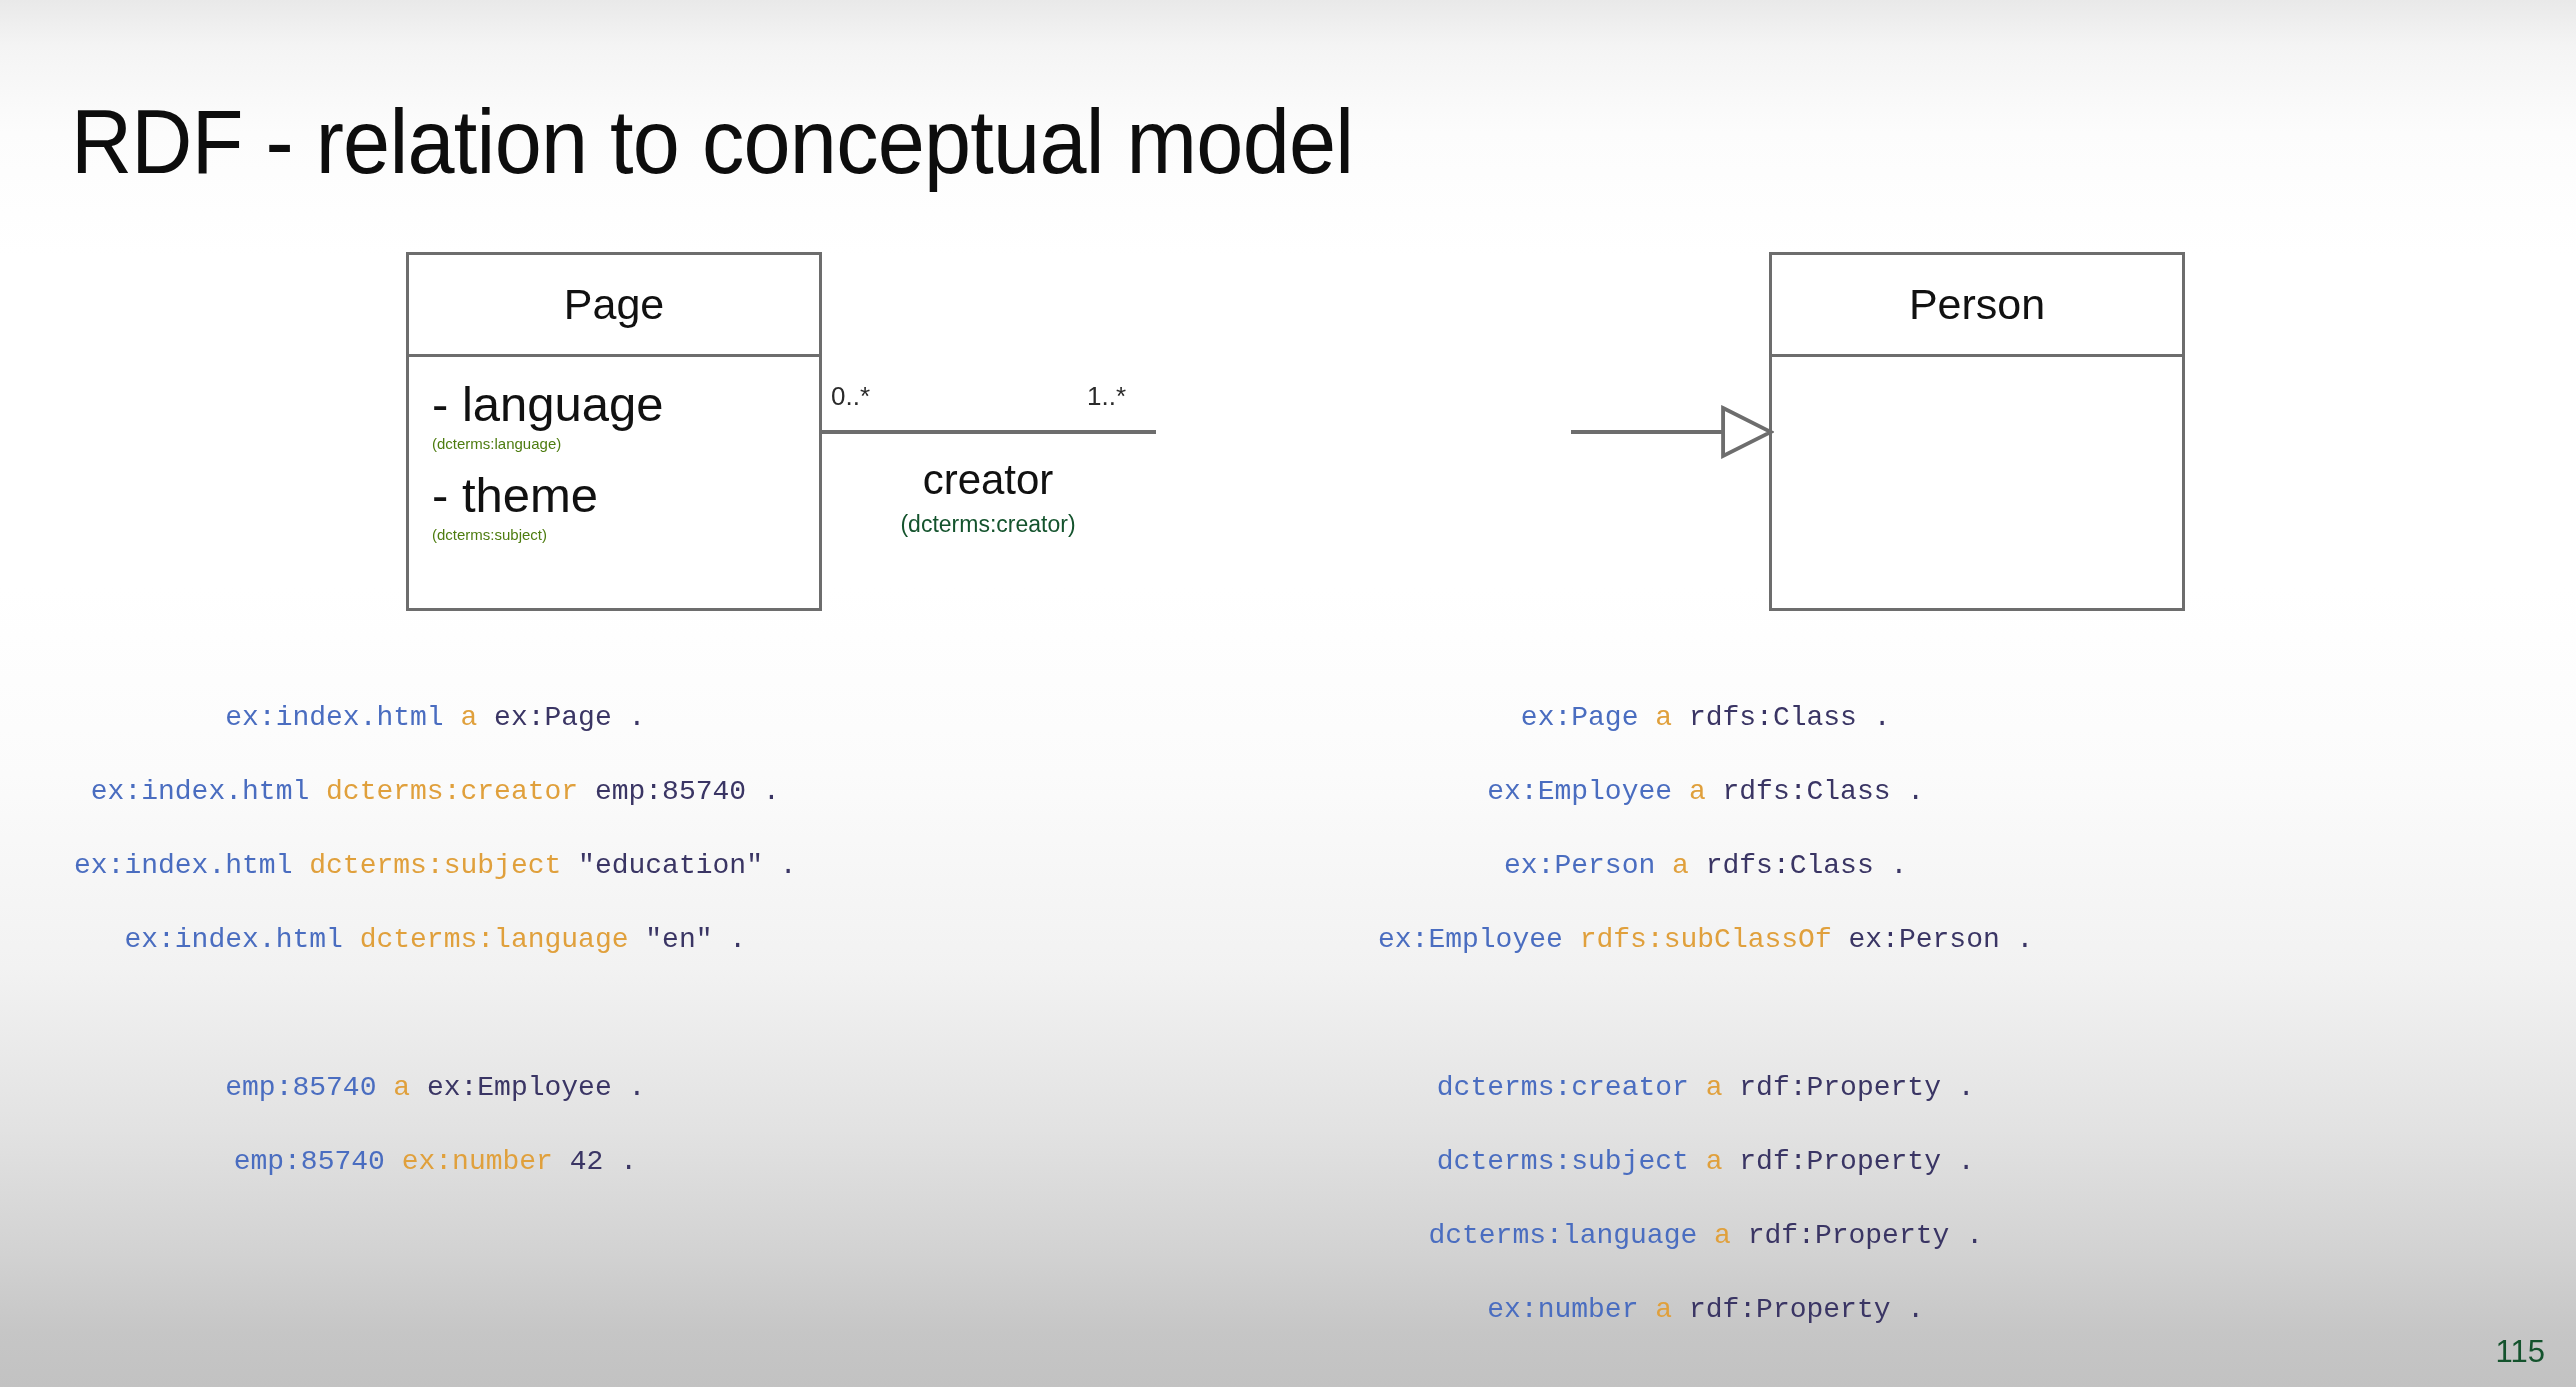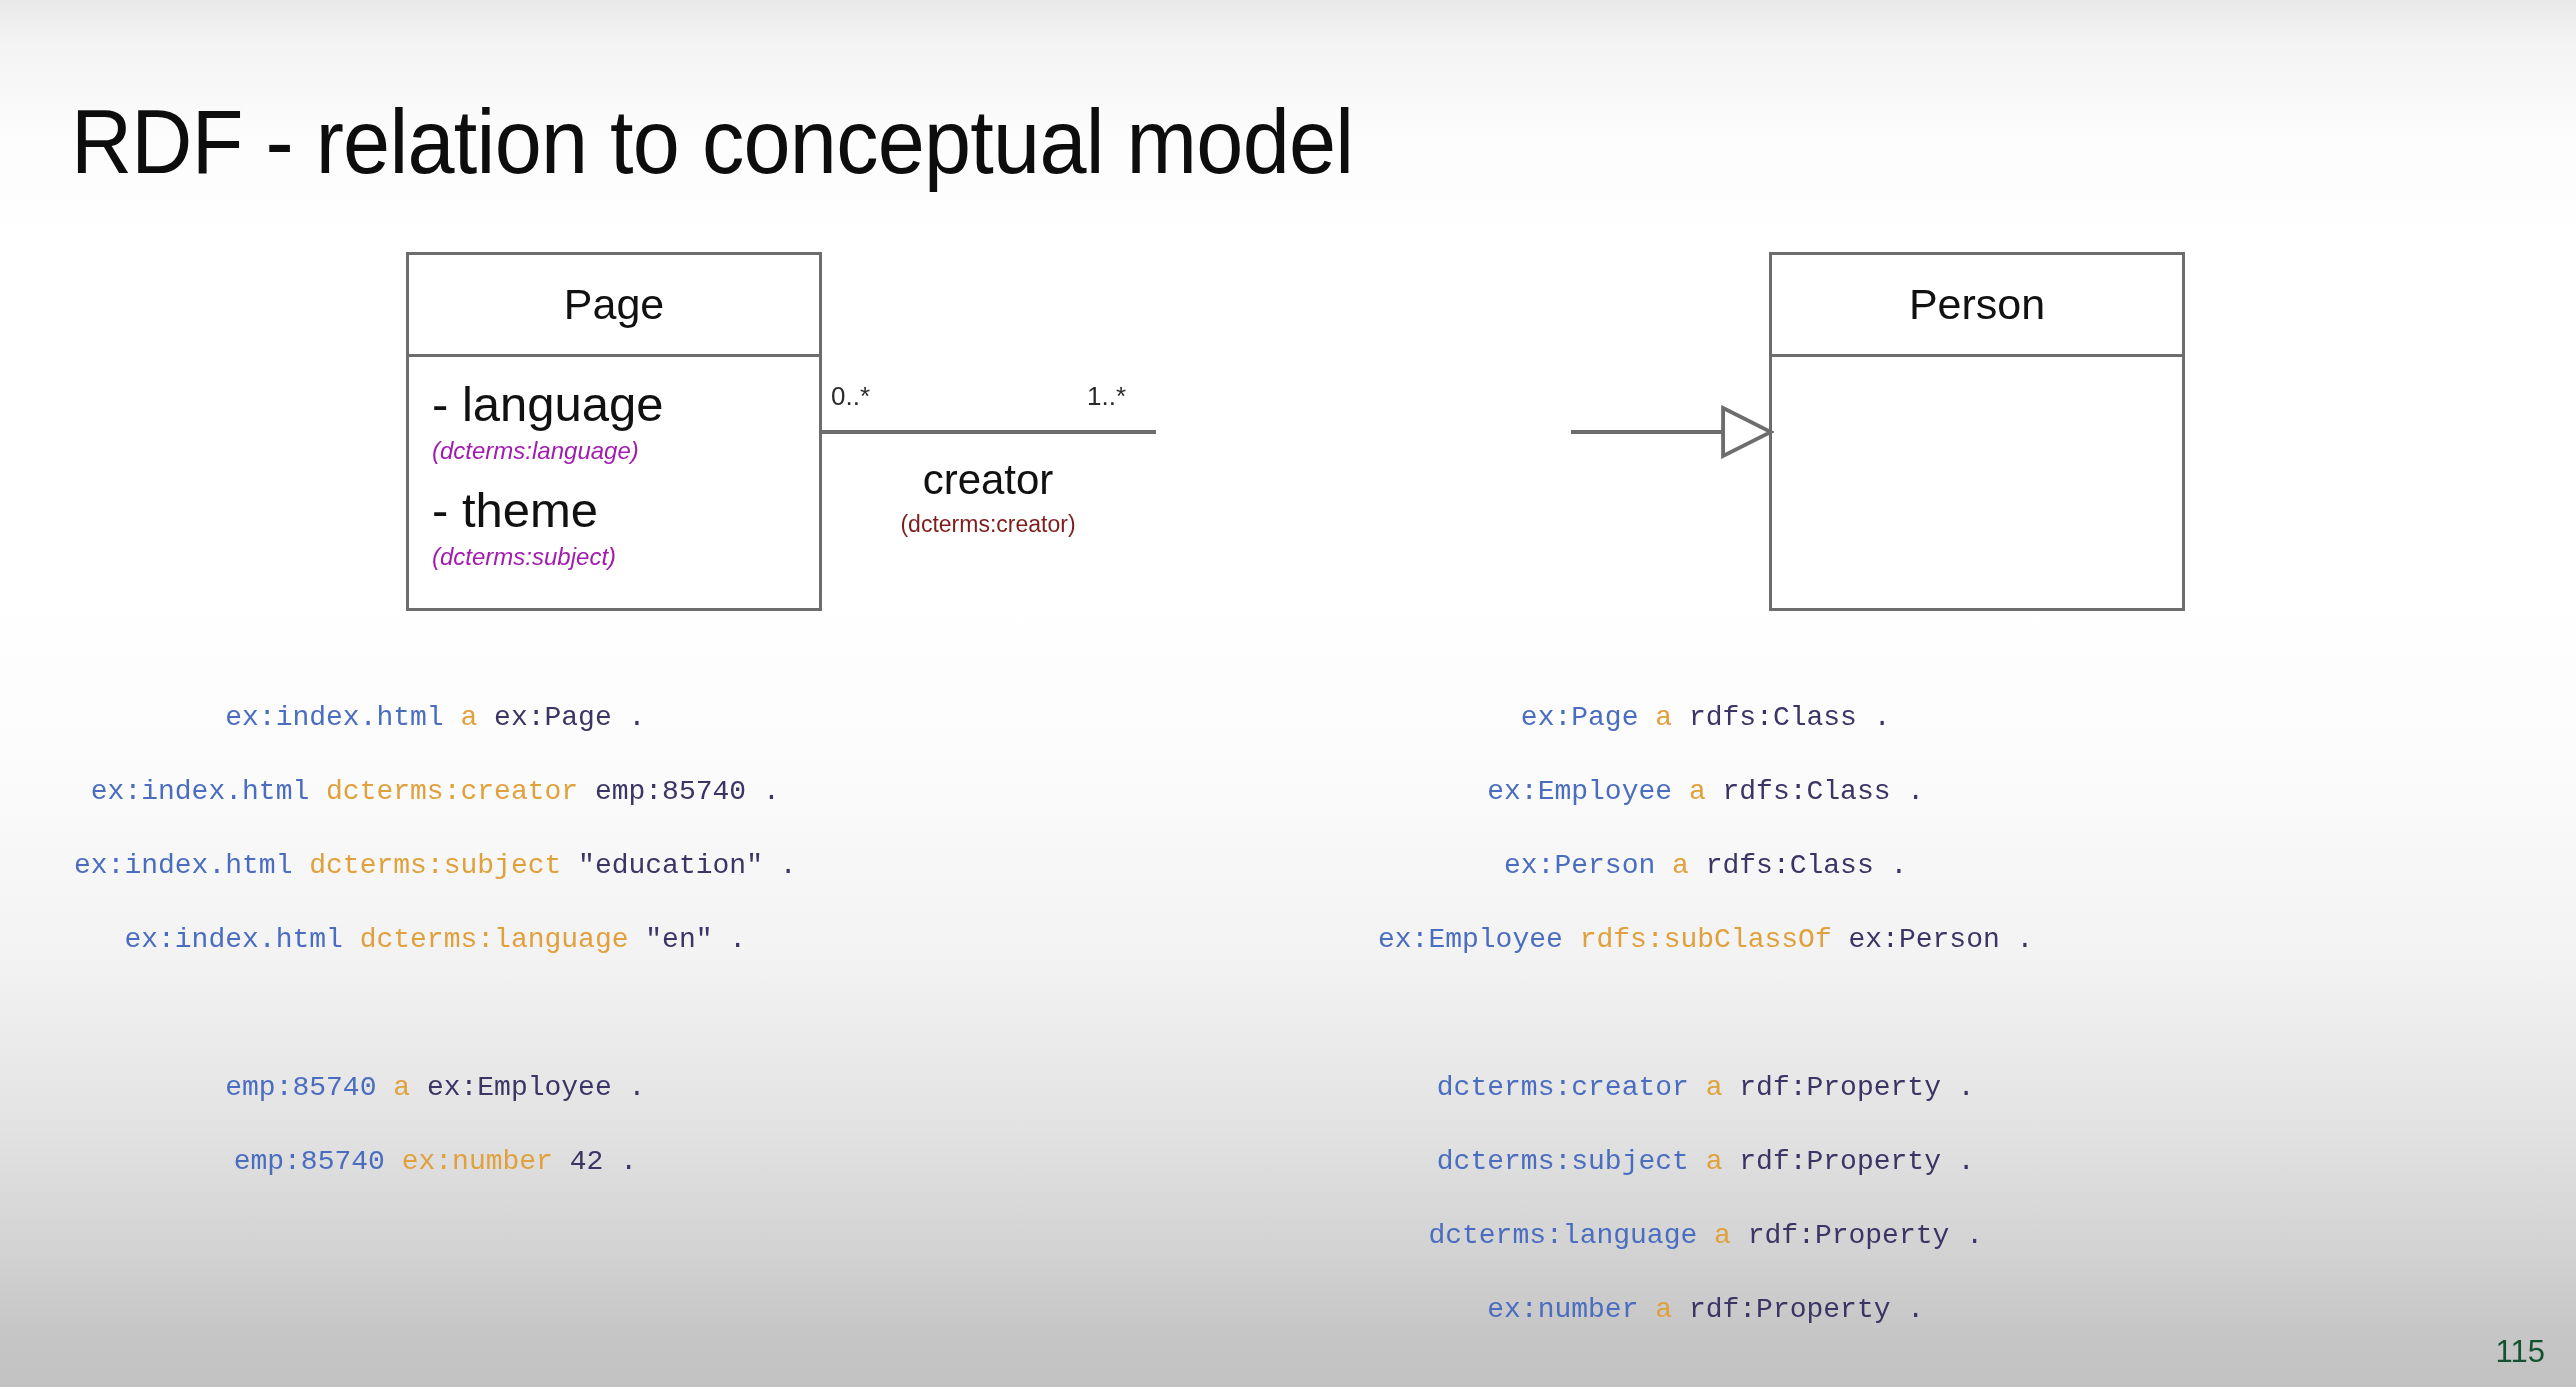--- a/index.html
+++ b/index.html
@@ -70,26 +70,25 @@
   .uml-attrs {
     padding: 20px 23px 0 23px;
   }
   .uml-attr {
     font-size: 49px;
     color: #111;
     line-height: 1.12;
     white-space: nowrap;
   }
   .uml-attr-sub {
-    font-size: 24px;
-    color: #a21caf;
+    font-size: 15px;
+    color: #4d7c0f;
     line-height: 1.6;
     margin-bottom: 12.4px;
     white-space: nowrap;
-    font-style: italic;
   }
 
   
   #class-page { left: 406px; top: 252px; width: 416px; height: 359px; }
   
   #class-employee { left: 1155px; top: 252px; width: 416px; height: 359px; }
   
   #class-person { left: 1769px; top: 252px; width: 416px; height: 359px; }
 
   
@@ -128,21 +127,21 @@
     font-family: "Liberation Sans", sans-serif;
     line-height: 1.1;
   }
   #assoc-sublabel {
     position: absolute;
     left: 820px;
     top: 511px;
     width: 336px;
     text-align: center;
     font-size: 23px;
-    color: #7f1d1d;
+    color: #14532d;
     font-family: "Liberation Sans", sans-serif;
   }
 
   
   #gen-line {
     position: absolute;
     left: 1571px;
     top: 430px;
     width: 153px;
     height: 3.9px;

